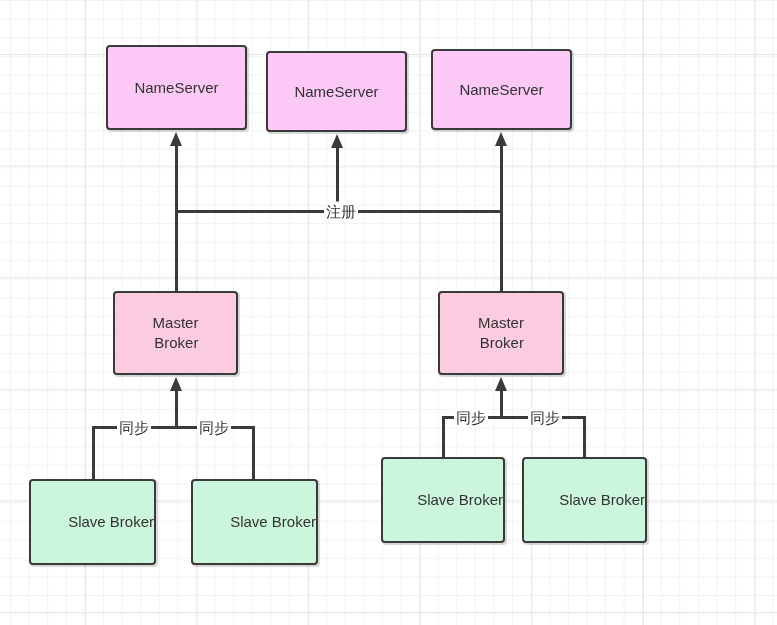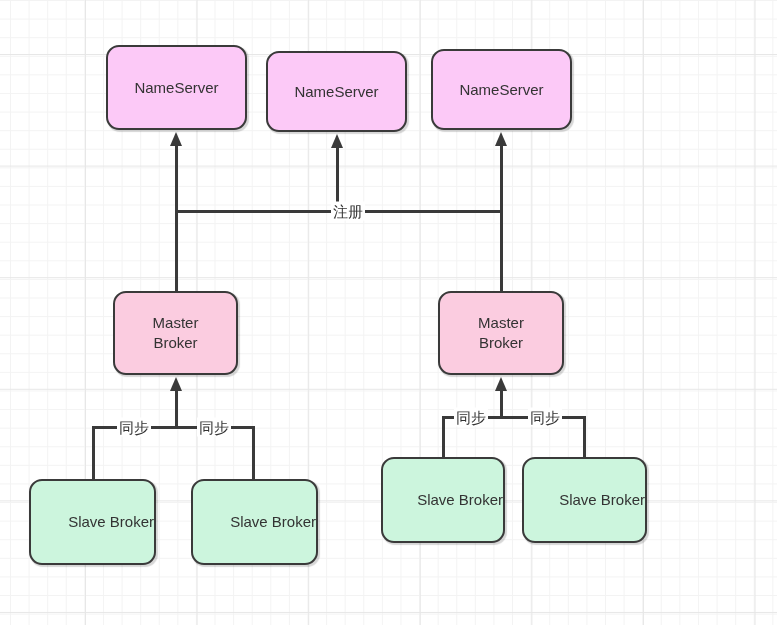--- a/index.html
+++ b/index.html
@@ -28,47 +28,47 @@
     border-bottom: 14px solid var(--edge, #3a3a3a);
   }
   .edge-label {
     position: absolute; transform: translate(-50%, -50%);
     background: #ffffff; padding: 0 2px;
     font-size: 15px; line-height: 19px; color: var(--text, #333333);
     white-space: nowrap; z-index: 2;
   }
   .node {
     position: absolute; box-sizing: border-box; z-index: 3;
-    border: 2.5px solid var(--node-border, #3a3a3a); border-radius: 13px;
+    border: 2.5px solid var(--node-border, #3a3a3a); border-radius: 4px;
     display: flex; align-items: center; justify-content: center;
     font-size: 15px; line-height: 20px; color: var(--text, #333333);
     text-align: center;
     box-shadow: 1.5px 1.5px 1px rgba(0,0,0,0.16);
   }
   .node span { white-space: pre-line; }
   .node.ns  { background: var(--nameserver-fill, #fcc9f7); }
-  .node.mb  { background: var(--master-fill, #fbcce0); }
+  .node.mb  { background: var(--master-fill, #fbcce0); text-align: right; }
   .node.sb  { background: var(--slave-fill, #ccf5dd); justify-content: flex-end; }
 </style>
 </head>
 <body>
 
 <div class="canvas">
 
   <div class="edge v" style="left:174.5px; top:140px; height:151px;"></div>
   <div class="arrow-up" style="left:169.5px; top:132px;"></div>
 
   <div class="edge v" style="left:335.5px; top:142px; height:70px;"></div>
   <div class="arrow-up" style="left:330.5px; top:134px;"></div>
 
   <div class="edge v" style="left:499.5px; top:140px; height:151px;"></div>
   <div class="arrow-up" style="left:494.5px; top:132px;"></div>
 
   <div class="edge h" style="left:176px; top:209.5px; width:326px;"></div>
-  <div class="edge-label" style="left:348px; top:211px;">注册</div>
+  <div class="edge-label" style="left:341px; top:211px;">注册</div>
 
   <div class="edge v" style="left:174.5px; top:385px; height:44px;"></div>
   <div class="arrow-up" style="left:169.5px; top:377px;"></div>
   <div class="edge h" style="left:93px; top:426px; width:160px;"></div>
   <div class="edge v" style="left:91.5px; top:426px; height:53px;"></div>
   <div class="edge v" style="left:251.5px; top:426px; height:53px;"></div>
   <div class="edge-label" style="left:134px; top:427px;">同步</div>
   <div class="edge-label" style="left:214px; top:427px;">同步</div>
 
   <div class="edge v" style="left:499.5px; top:385px; height:34px;"></div>

